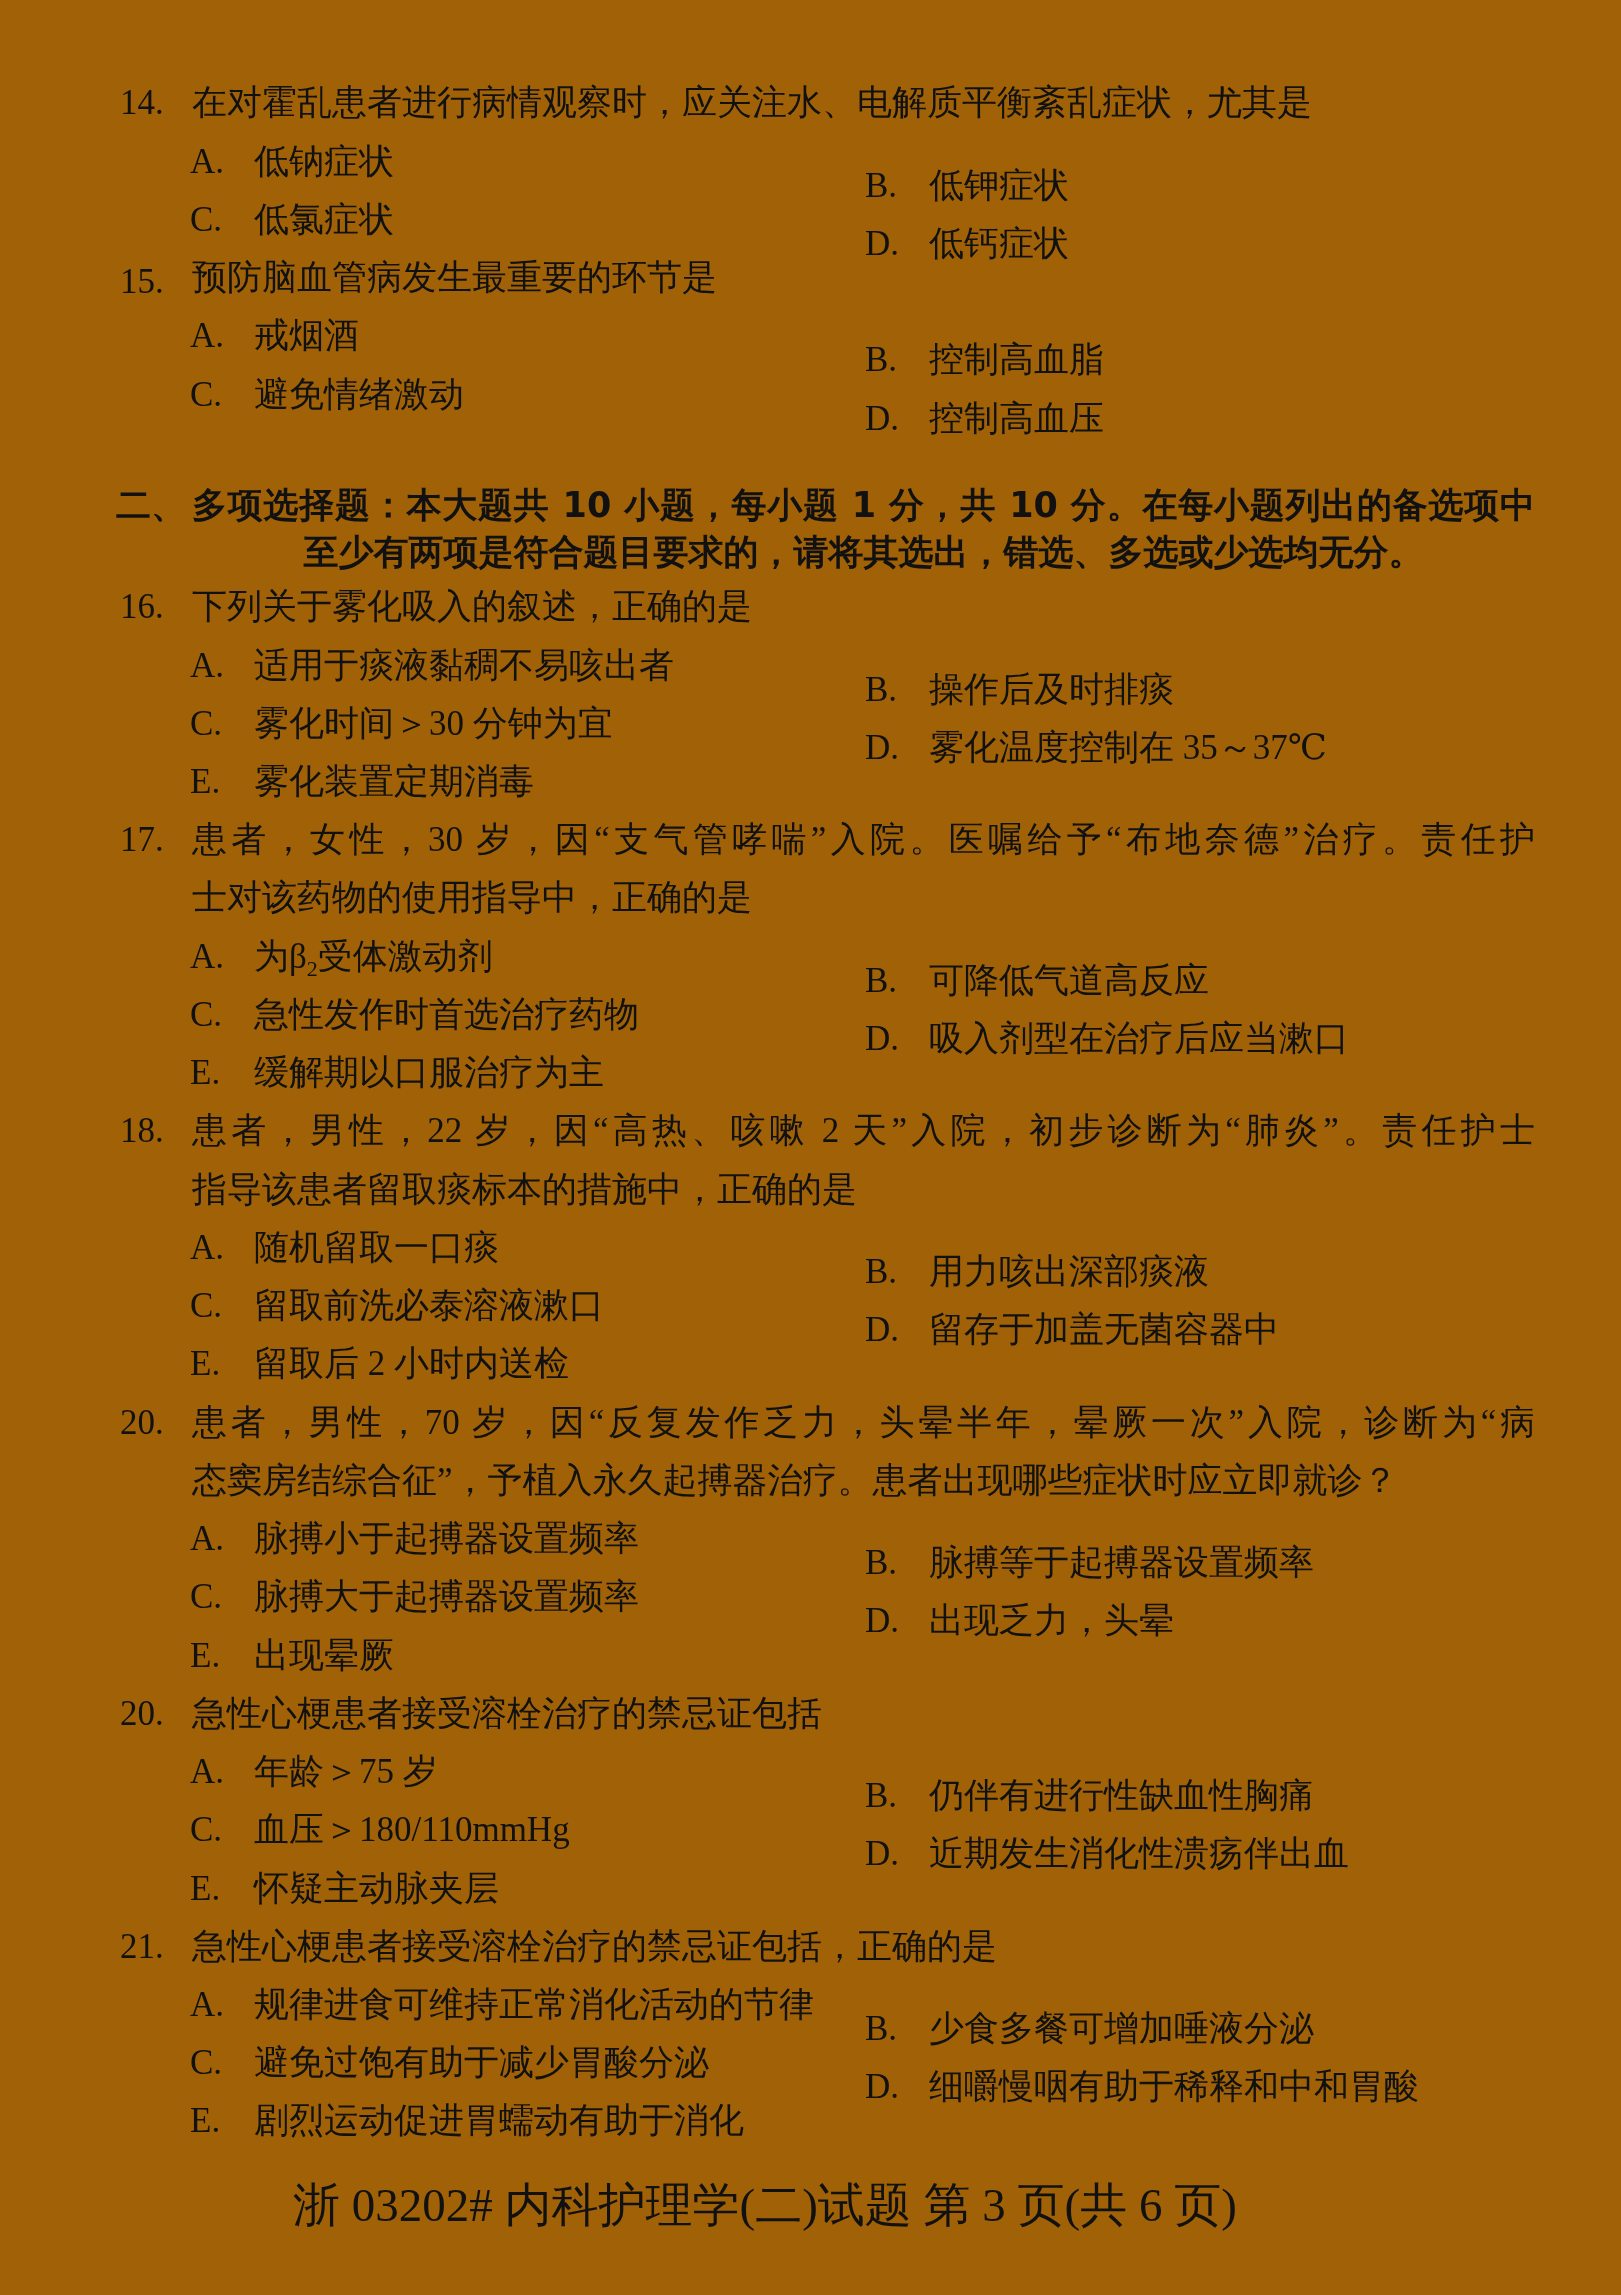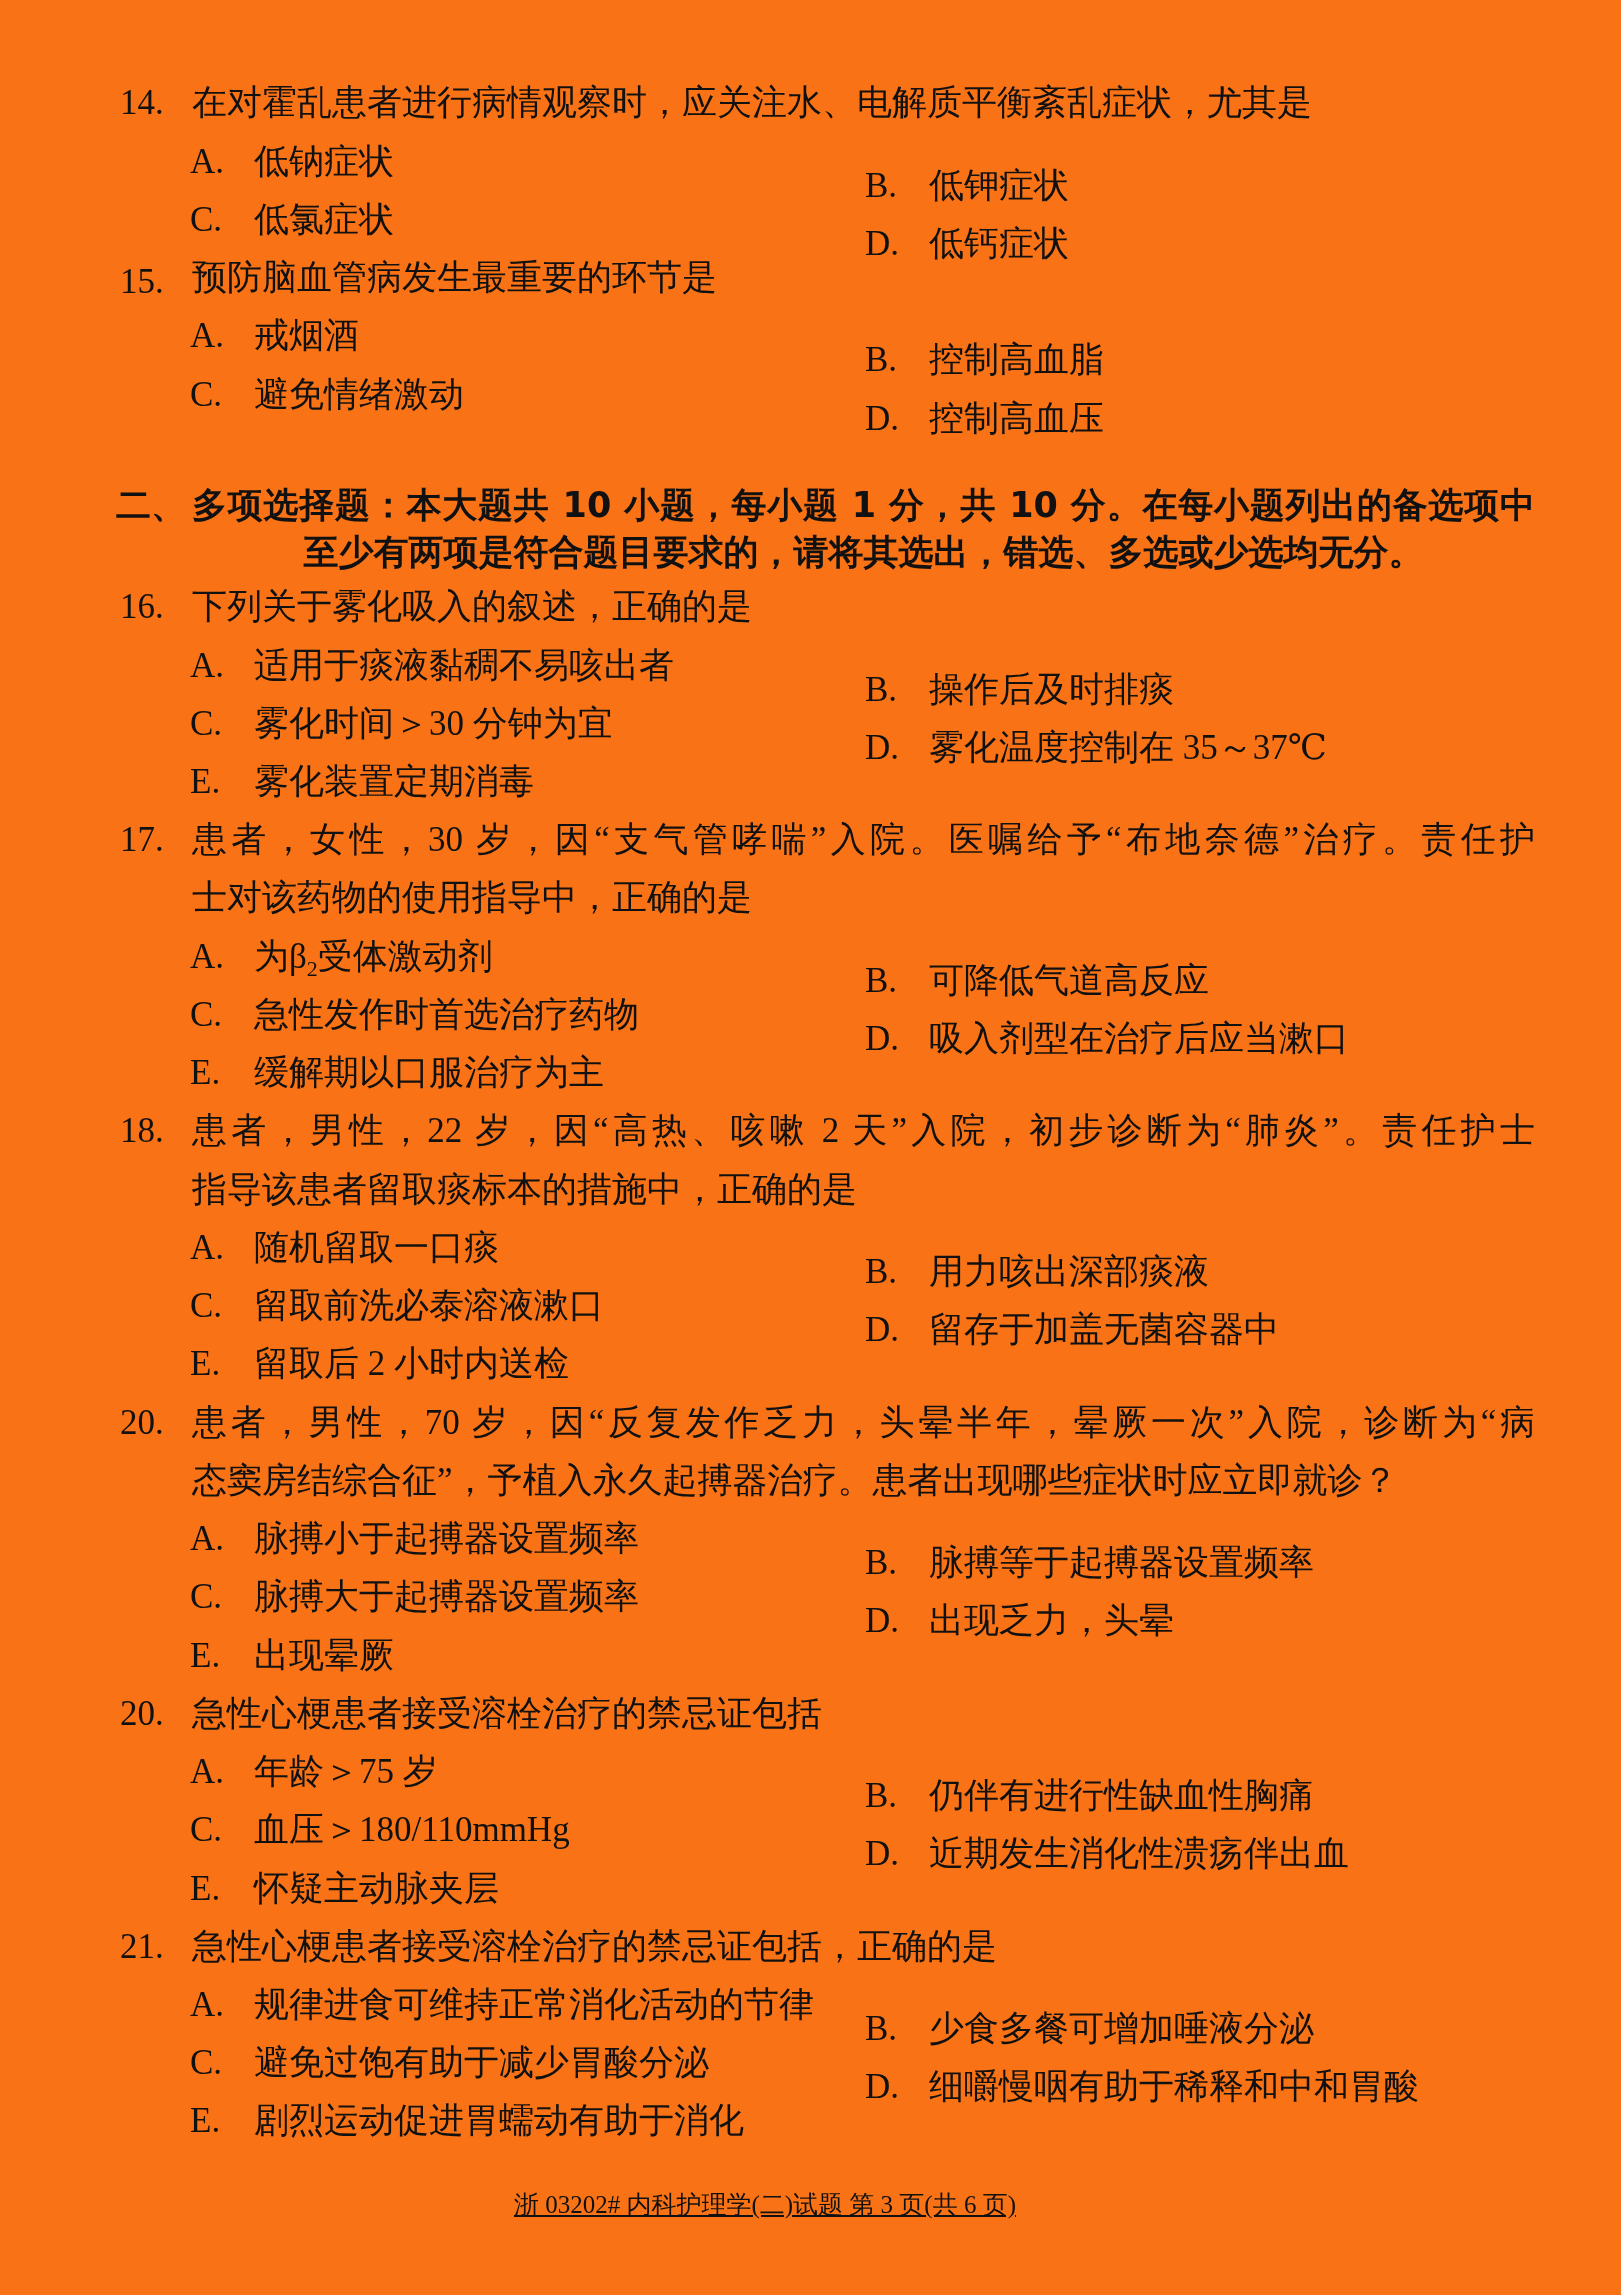--- a/index.html
+++ b/index.html
@@ -12,21 +12,21 @@
     height: 2295px;
     position: relative;
     overflow: hidden;
     color: #111111;
     font-family: "Liberation Serif", "DejaVu Serif", serif;
   }
   .page {
     position: absolute;
     left: 0; top: 0;
     width: 1622px; height: 2295px;
-    background: #f97316;
+    background: #a16207;
   }
   .qnum {
     position: absolute;
     left: 120px;
     width: 72px;
     font-size: 35px;
     line-height: 42px;
     white-space: nowrap;
   }
   .qtext {
@@ -76,24 +76,23 @@
   .section-line.full {
     text-align: justify;
     text-align-last: justify;
   }
   .footer {
     position: absolute;
     left: 0;
     width: 1530px;
     top: 2184px;
     text-align: center;
-    font-size: 25px;
+    font-size: 47px;
     line-height: 42px;
     white-space: nowrap;
-    text-decoration: underline;
   }
 </style>
 </head>
 <body>
 
 <div class="page">
 
   <div>
     <span class="qnum" style="top:82px">14.</span>
     <span class="qtext" style="top:82px">在对霍乱患者进行病情观察时，应关注水、电解质平衡紊乱症状，尤其是</span>

